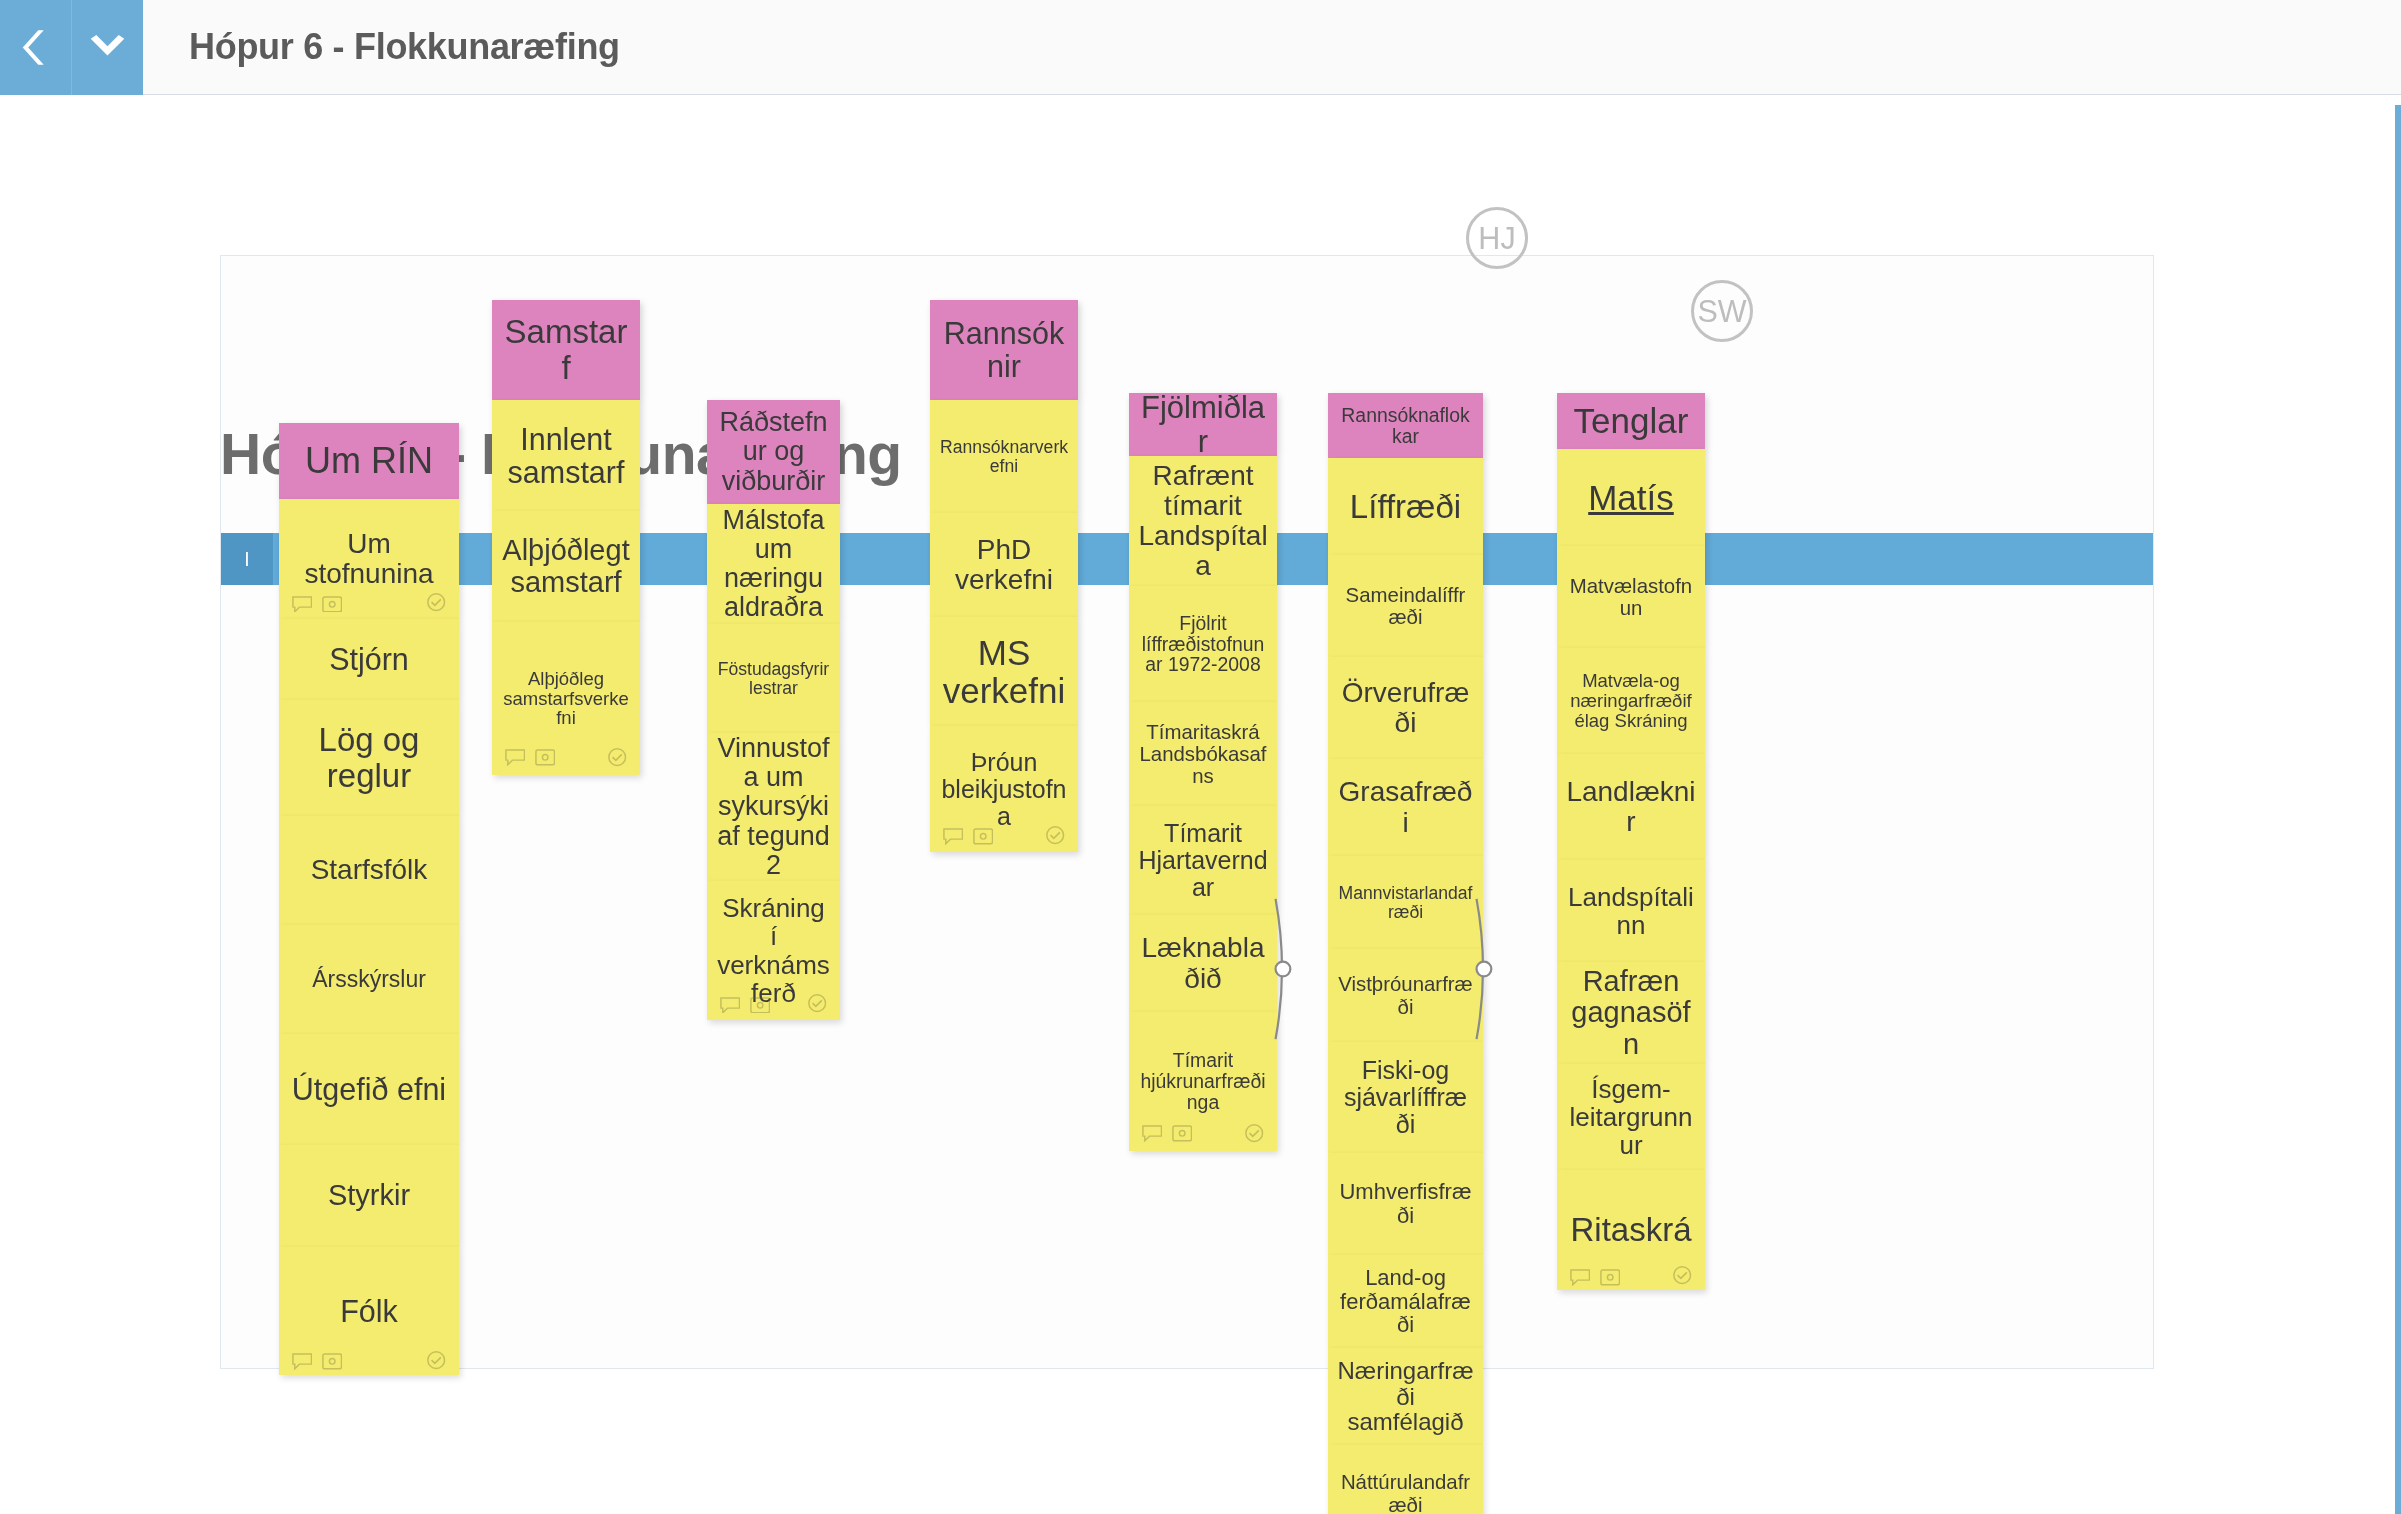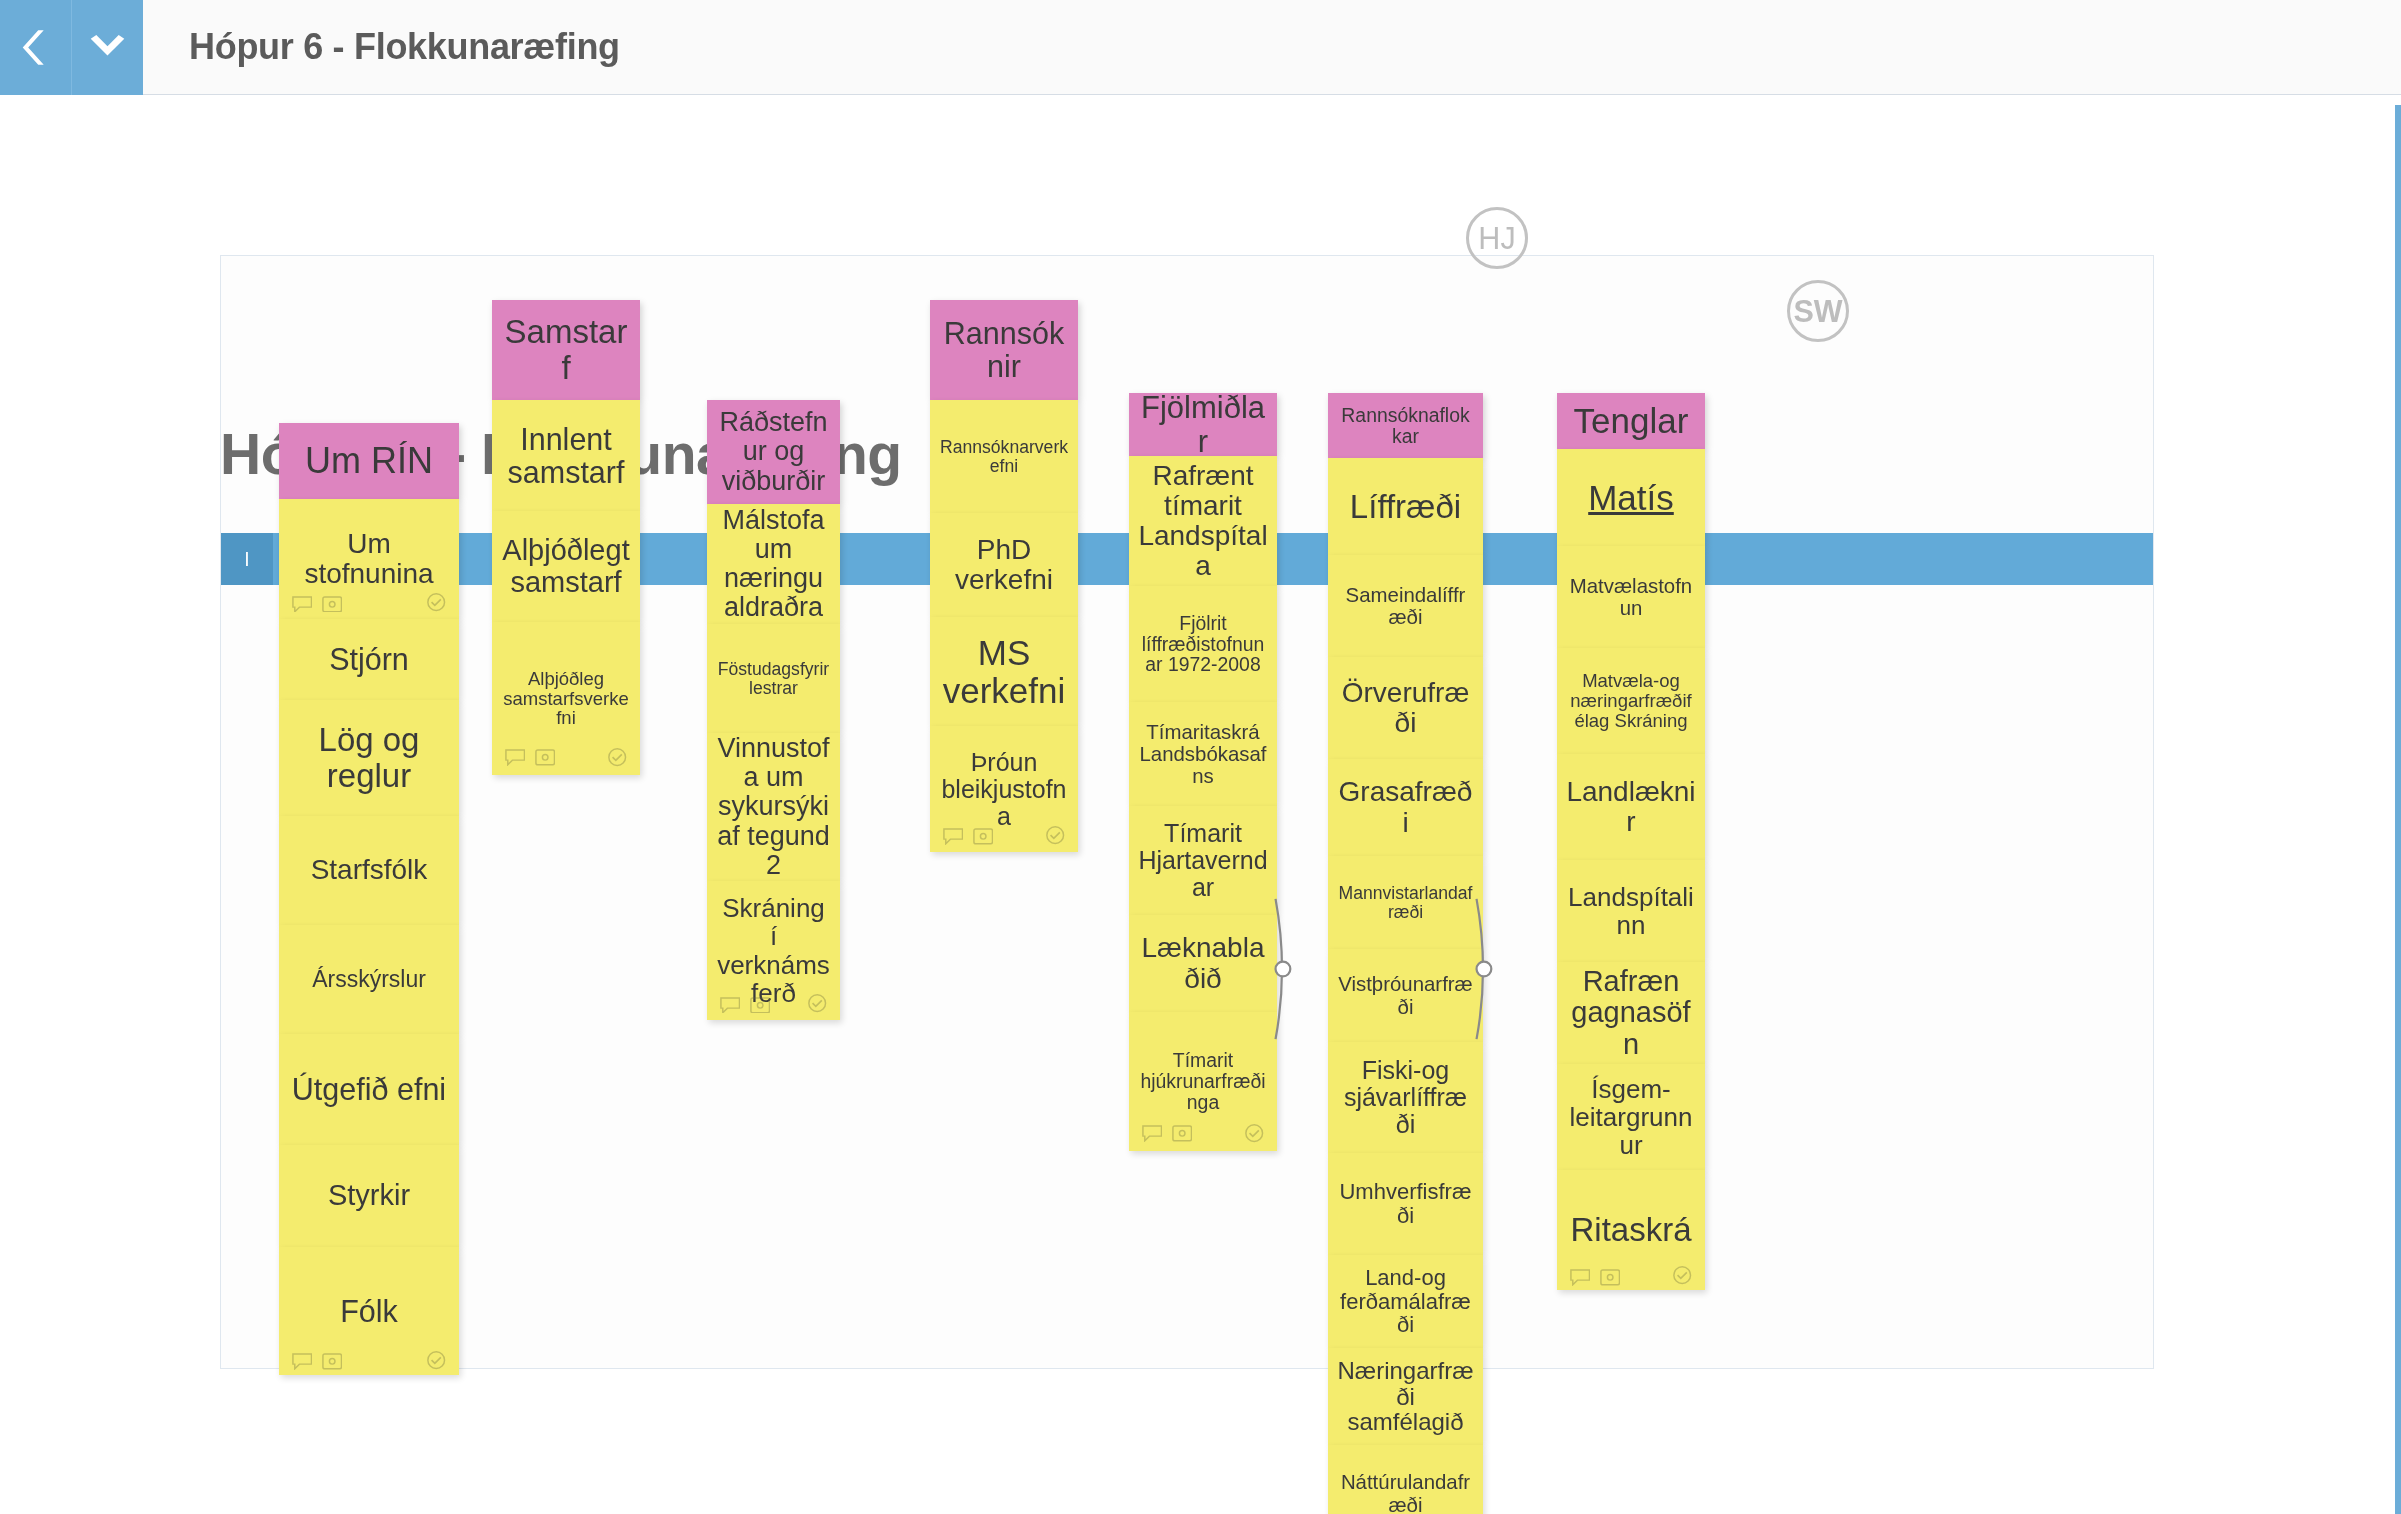--- a/index.html
+++ b/index.html
@@ -205,21 +205,21 @@
   <div id="bg-navbar">
     <div id="bg-nav-home">I</div>
     <div id="bg-nav-link">S</div>
   </div>
 
   <div id="right-scroll-strip"></div>
 
   <div class="avatar" style="left:1466px; top:112px; width:56px; height:56px;">
     <span>HJ</span>
   </div>
-  <div class="avatar" style="left:1787px; top:185px; width:56px; height:56px;font-weight:bold;">
+  <div class="avatar" style="left:1691px; top:185px; width:56px; height:56px;">
     <span>SW</span>
   </div>
 
   <div class="column" style="left:279px; top:328px; width:180px;">
     <div class="note header" style="height:76px; font-size:36px;">
       <span class="note-text">Um RÍN</span>
     </div>
     <div class="note" style="height:120px; font-size:28px;">
       <span class="note-text">Um stofnunina</span>
       <div class="note-footer">

